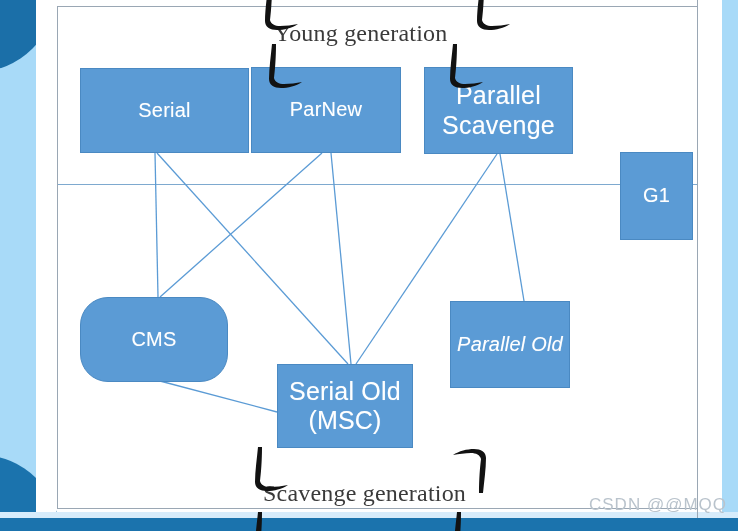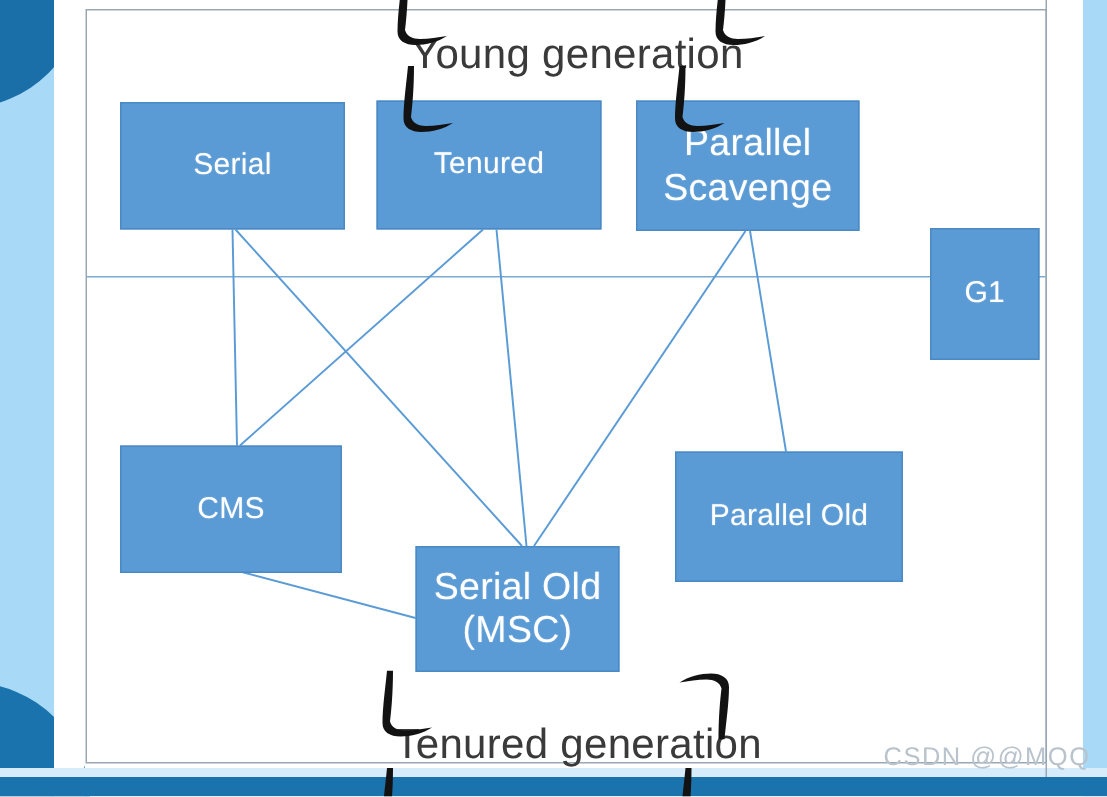--- a/index.html
+++ b/index.html
@@ -137,22 +137,22 @@
     font-family: "Liberation Sans", sans-serif;
     white-space: pre-line;
     text-shadow: 0 0 1px rgba(255,255,255,0.35);
   }
   .gc-box.small { font-size: 25px; }
 
   
   .gen-label {
     position: absolute;
     color: #3a3a3a;
-    font-size: 28px;
-    font-family: Liberation Sans, sans-serif;
+    font-size: 24px;
+    font-family: Liberation Serif, serif;
     letter-spacing: 0.2px;
     white-space: nowrap;
   }
 
   
   .mark {
     position: absolute;
   }
 
   
@@ -187,33 +187,33 @@
       <line x1="155" y1="153" x2="158" y2="297" stroke="#5b9bd5" stroke-width="1.3"></line>
       <line x1="157" y1="153" x2="348" y2="364" stroke="#5b9bd5" stroke-width="1.3"></line>
       <line x1="322" y1="153" x2="160" y2="297" stroke="#5b9bd5" stroke-width="1.3"></line>
       <line x1="331" y1="153" x2="351" y2="364" stroke="#5b9bd5" stroke-width="1.3"></line>
       <line x1="497" y1="154" x2="356" y2="364" stroke="#5b9bd5" stroke-width="1.3"></line>
       <line x1="500" y1="154" x2="524" y2="301" stroke="#5b9bd5" stroke-width="1.3"></line>
       <line x1="160" y1="381" x2="277" y2="412" stroke="#5b9bd5" stroke-width="1.3"></line>
     </svg>
 
   <div id="boxes">
-      <div class="gc-box" style="left: 80px; top: 68px; width: 150px; height: 85px; background: rgb(91, 155, 213); border-color: rgb(74, 137, 194);"><span>Serial</span></div>
-      <div class="gc-box" style="left: 251px; top: 67px; width: 150px; height: 86px; background: rgb(91, 155, 213); border-color: rgb(74, 137, 194);"><span>Tenured</span></div>
+      <div class="gc-box" style="left: 80px; top: 68px; width: 169px; height: 85px; background: rgb(91, 155, 213); border-color: rgb(74, 137, 194);"><span>Serial</span></div>
+      <div class="gc-box" style="left: 251px; top: 67px; width: 150px; height: 86px; background: rgb(91, 155, 213); border-color: rgb(74, 137, 194);"><span>ParNew</span></div>
       <div class="gc-box small" style="left: 424px; top: 67px; width: 149px; height: 87px; background: rgb(91, 155, 213); border-color: rgb(74, 137, 194);"><span>Parallel
 Scavenge</span></div>
       <div class="gc-box" style="left: 620px; top: 152px; width: 73px; height: 88px; background: rgb(91, 155, 213); border-color: rgb(74, 137, 194);"><span>G1</span></div>
-      <div class="gc-box" style="left: 80px; top: 297px; width: 148px; height: 85px; background: rgb(91, 155, 213); border-color: rgb(74, 137, 194);"><span>CMS</span></div>
+      <div class="gc-box" style="left: 80px; top: 297px; width: 148px; height: 85px; background: rgb(91, 155, 213); border-color: rgb(74, 137, 194); border-radius: 28px;"><span>CMS</span></div>
       <div class="gc-box small" style="left: 277px; top: 364px; width: 136px; height: 84px; background: rgb(91, 155, 213); border-color: rgb(74, 137, 194);"><span>Serial Old
 (MSC)</span></div>
-      <div class="gc-box" style="left: 450px; top: 301px; width: 152px; height: 87px; background: rgb(91, 155, 213); border-color: rgb(74, 137, 194);"><span>Parallel Old</span></div>
+      <div class="gc-box" style="left: 450px; top: 301px; width: 120px; height: 87px; background: rgb(91, 155, 213); border-color: rgb(74, 137, 194); font-style: italic;"><span>Parallel Old</span></div>
     </div>
 
   <div class="gen-label" id="label-young" style="left: 274px; top: 20px; color: rgb(58, 58, 58);">Young generation</div>
-  <div class="gen-label" id="label-tenured" style="left: 263px; top: 480px; color: rgb(58, 58, 58);">Tenured generation</div>
+  <div class="gen-label" id="label-tenured" style="left: 263px; top: 480px; color: rgb(58, 58, 58);">Scavenge generation</div>
 
   <div id="marks">
       <div class="mark" style="left: 258px; top: -14px; width: 46px; height: 46px;"><svg width="46" height="46" viewBox="0 0 46 46">
           <path d="M14 0 C14 14, 13 26, 12 34 C13 38, 17 40, 22 40 C28 40, 34 39, 40 38 C34 42, 26 44, 19 44 C12 44, 7 41, 7 35 C7 24, 9 11, 10 0 Z" fill="#121212"></path>
         </svg></div>
       <div class="mark" style="left: 470px; top: -14px; width: 46px; height: 46px;"><svg width="46" height="46" viewBox="0 0 46 46">
           <path d="M14 0 C14 14, 13 26, 12 34 C13 38, 17 40, 22 40 C28 40, 34 39, 40 38 C34 42, 26 44, 19 44 C12 44, 7 41, 7 35 C7 24, 9 11, 10 0 Z" fill="#121212"></path>
         </svg></div>
       <div class="mark" style="left: 262px; top: 44px; width: 46px; height: 46px;"><svg width="46" height="46" viewBox="0 0 46 46">
           <path d="M14 0 C14 14, 13 26, 12 34 C13 38, 17 40, 22 40 C28 40, 34 39, 40 38 C34 42, 26 44, 19 44 C12 44, 7 41, 7 35 C7 24, 9 11, 10 0 Z" fill="#121212"></path>

